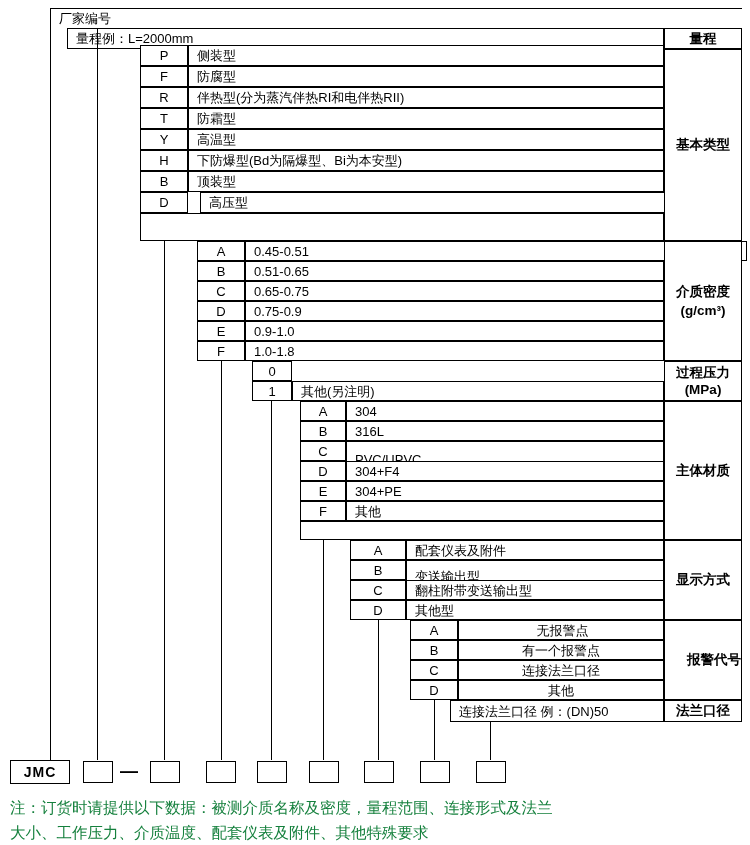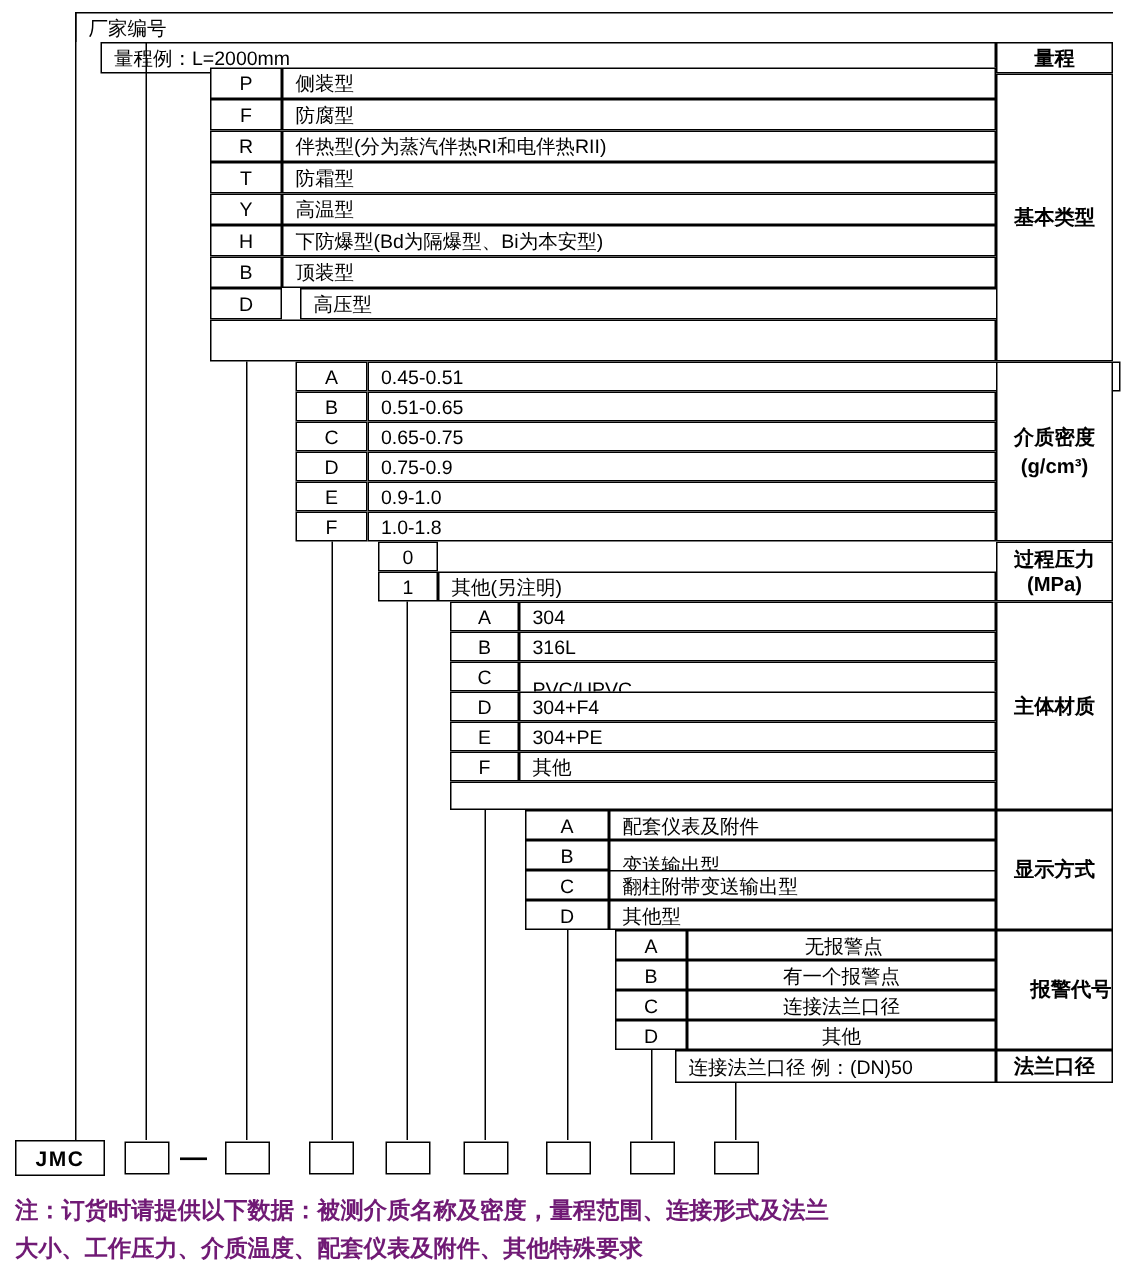--- a/index.html
+++ b/index.html
@@ -47,22 +47,22 @@
     font-size:14px;font-weight:bold;
     letter-spacing:1px;
   }
   .dash{
     position:absolute;
     font-size:18px;
     font-weight:bold;
   }
   .note{
     position:absolute;
-    color:#701a75;
-    font-weight:bold;
+    color:#15803d;
+    font-weight:normal;
     font-size:15.5px;
     line-height:26px;
     width:730px;
     left:10px;
   }
 </style>
 </head>
 <body>
 
 <div class="sheet">

